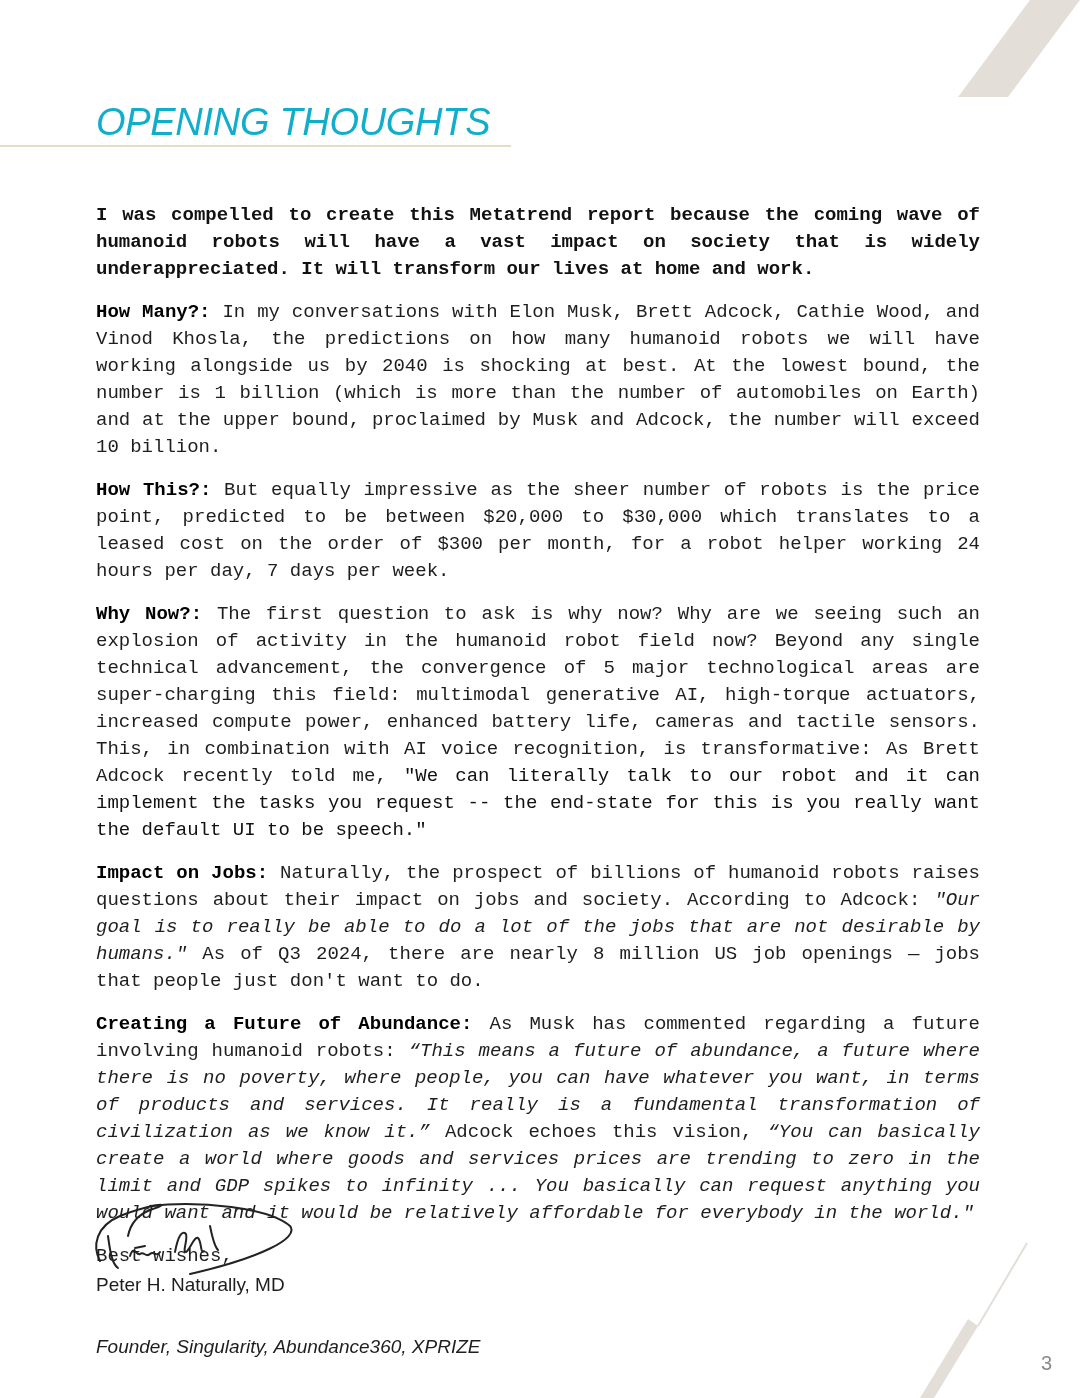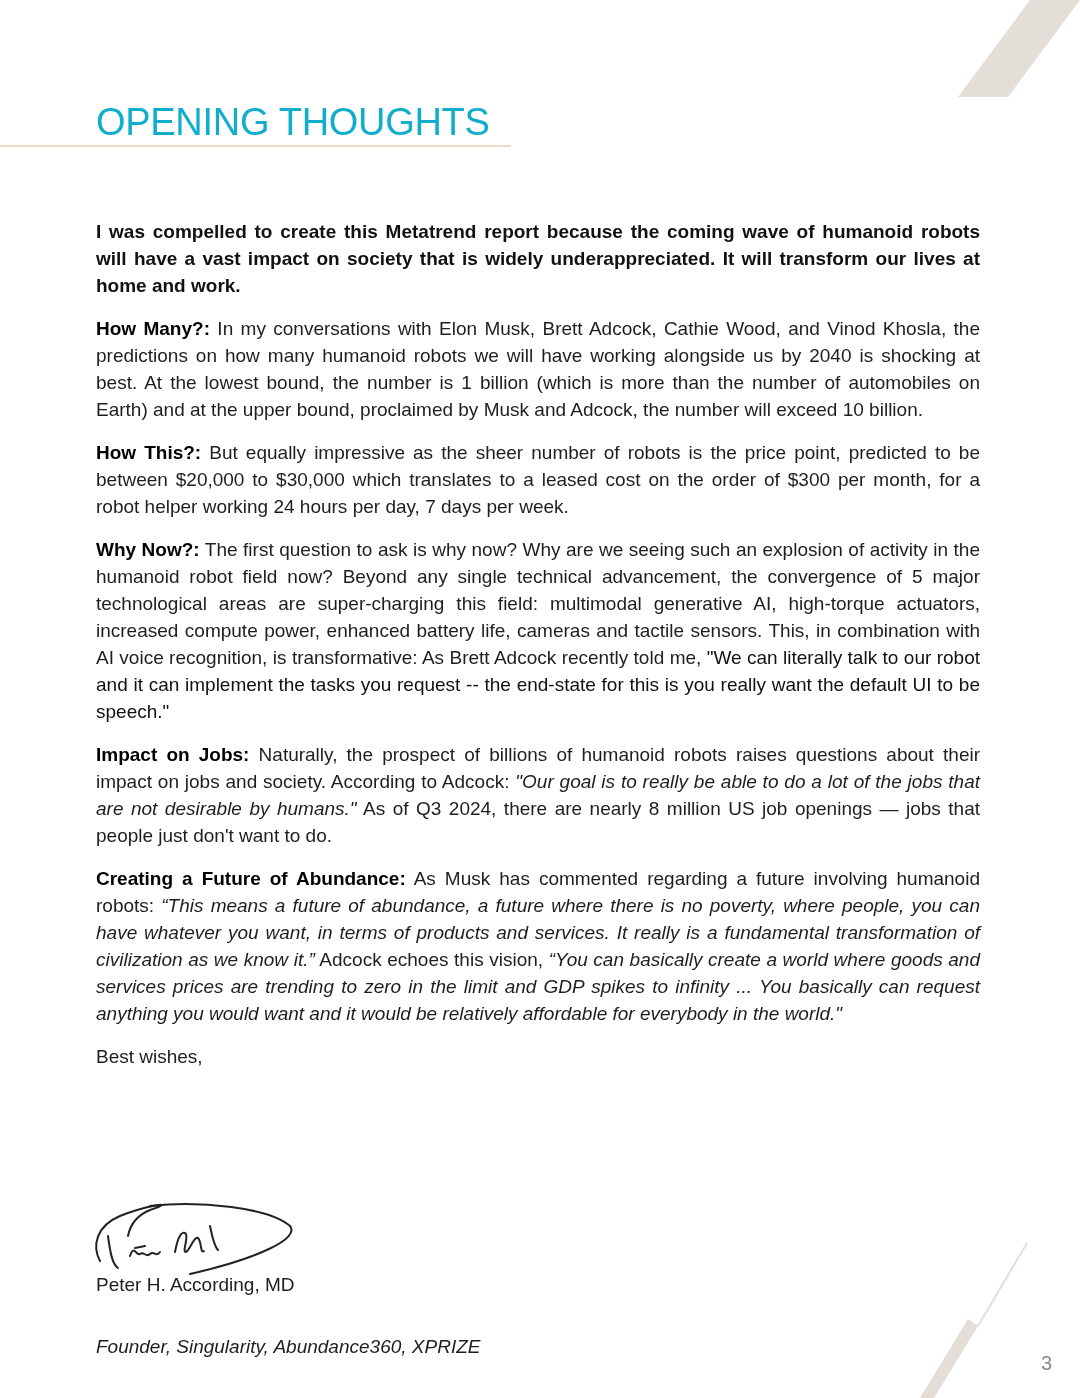--- a/index.html
+++ b/index.html
@@ -12,30 +12,31 @@
       position: absolute; left: 958px; top: 0; width: 122px; height: 97px;
     }
     .deco-bottom {
       position: absolute; left: 900px; top: 1230px; width: 180px; height: 168px;
     }
     .page-title {
       position: absolute; left: 96px; top: 98px; margin: 0;
       font-family: "Liberation Sans", sans-serif; font-weight: 400;
       font-size: 38px; letter-spacing: -0.3px; color: #11aecb;
       line-height: 48px;
+      font-style: italic;
     }
     .title-rule {
       position: absolute; left: 0; top: 145px; width: 511px; height: 2px;
       background: #e8dcc4;
     }
     .content {
       position: absolute; left: 96px; top: 202px; width: 884px;
       font-size: 19px; line-height: 27px; color: #1e1e1e;
     }
-    .content p { margin: 16px 0 16px 0; text-align: justify; }
+    .content p { margin: 0 0 16px 0; text-align: justify; font-family: Liberation Mono, monospace; }
     .lead { font-weight: 700; color: #111; }
     .label { color: #000000; font-weight: 700; }
     .quote { font-style: italic; }
     .emph-quote { color: #111; }
     .closing { text-align: left !important; }
     .signature {
       position: absolute; left: 90px; top: 1196px; width: 220px; height: 80px;
     }
     .sig-name {
       position: absolute; left: 96px; top: 1271px; font-size: 19px; line-height: 27px; color: #1e1e1e;
@@ -80,21 +81,21 @@
     <path d="M10,65 C2,50 6,30 30,20 C55,10 90,4 60,14 C45,20 40,30 38,40"></path>
     <path d="M18,40 C20,55 22,68 28,72"></path>
     <path d="M60,10 C110,4 180,12 200,30 C210,42 170,62 100,78"></path>
     <path d="M40,60 C44,48 46,60 50,58 C54,55 56,62 60,58 C64,54 66,62 70,56"></path>
     <path d="M45,52 L55,50"></path>
     <path d="M85,56 C88,40 92,34 96,38 C98,44 92,56 96,56 C100,54 104,40 108,42 C112,46 110,58 114,55"></path>
     <path d="M120,30 C122,40 124,50 128,54"></path>
   </g>
 </svg>
 
-<div class="sig-name">Peter H. According, MD</div>
+<div class="sig-name">Peter H. Naturally, MD</div>
 <div class="sig-title">Founder, Singularity, Abundance360, XPRIZE</div>
 
 <svg class="deco-bottom" viewBox="0 0 180 168">
   <line x1="127" y1="13" x2="78" y2="96" stroke="#e3dfd8" stroke-width="2"></line>
   <polygon points="68,89 78,96 34,168 20,168" fill="#e3dfd8"></polygon>
 </svg>
 
 <div class="page-number">3</div>
 
 </body></html>

